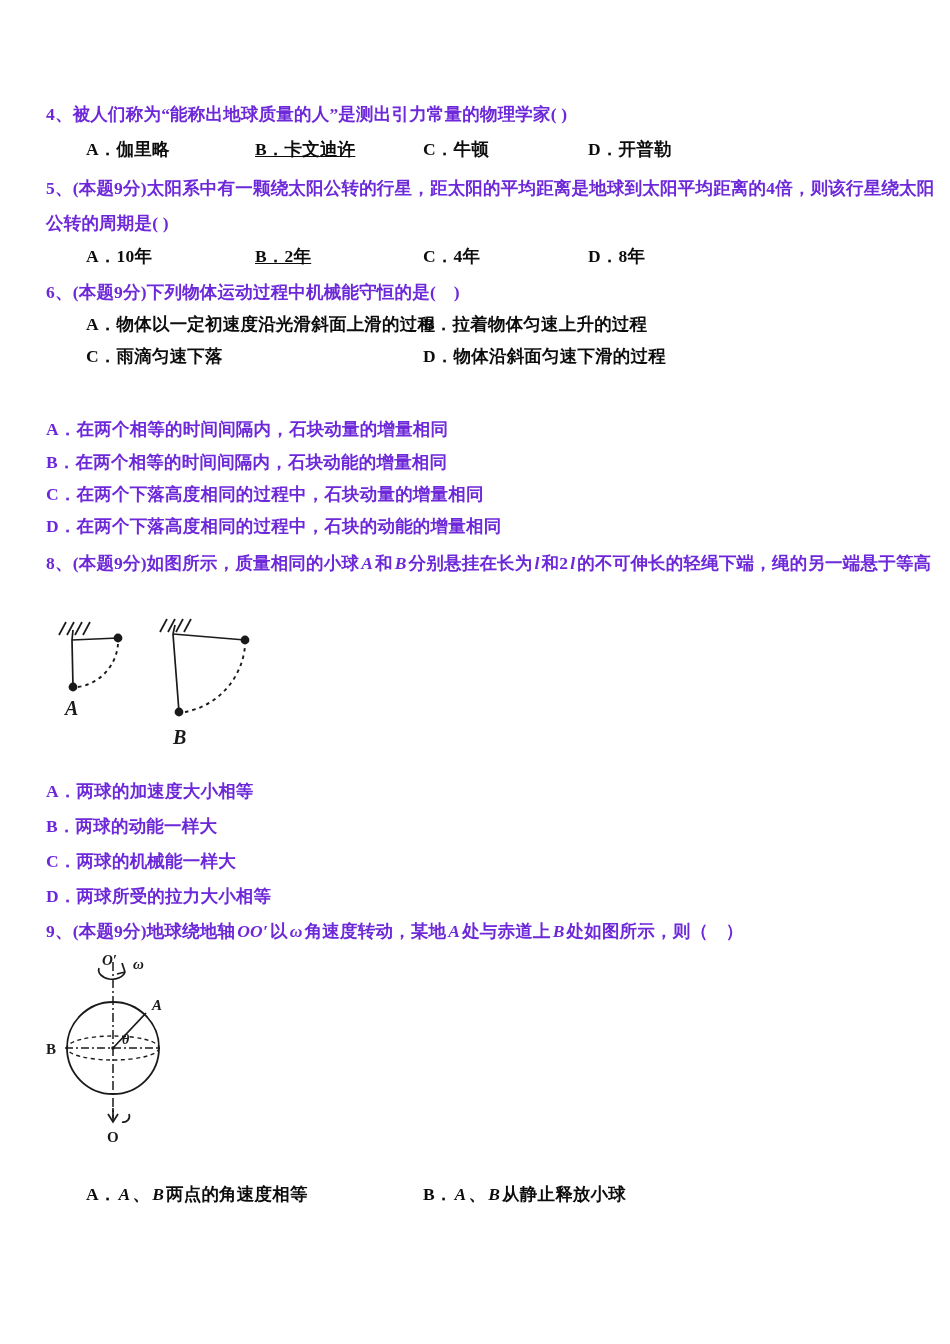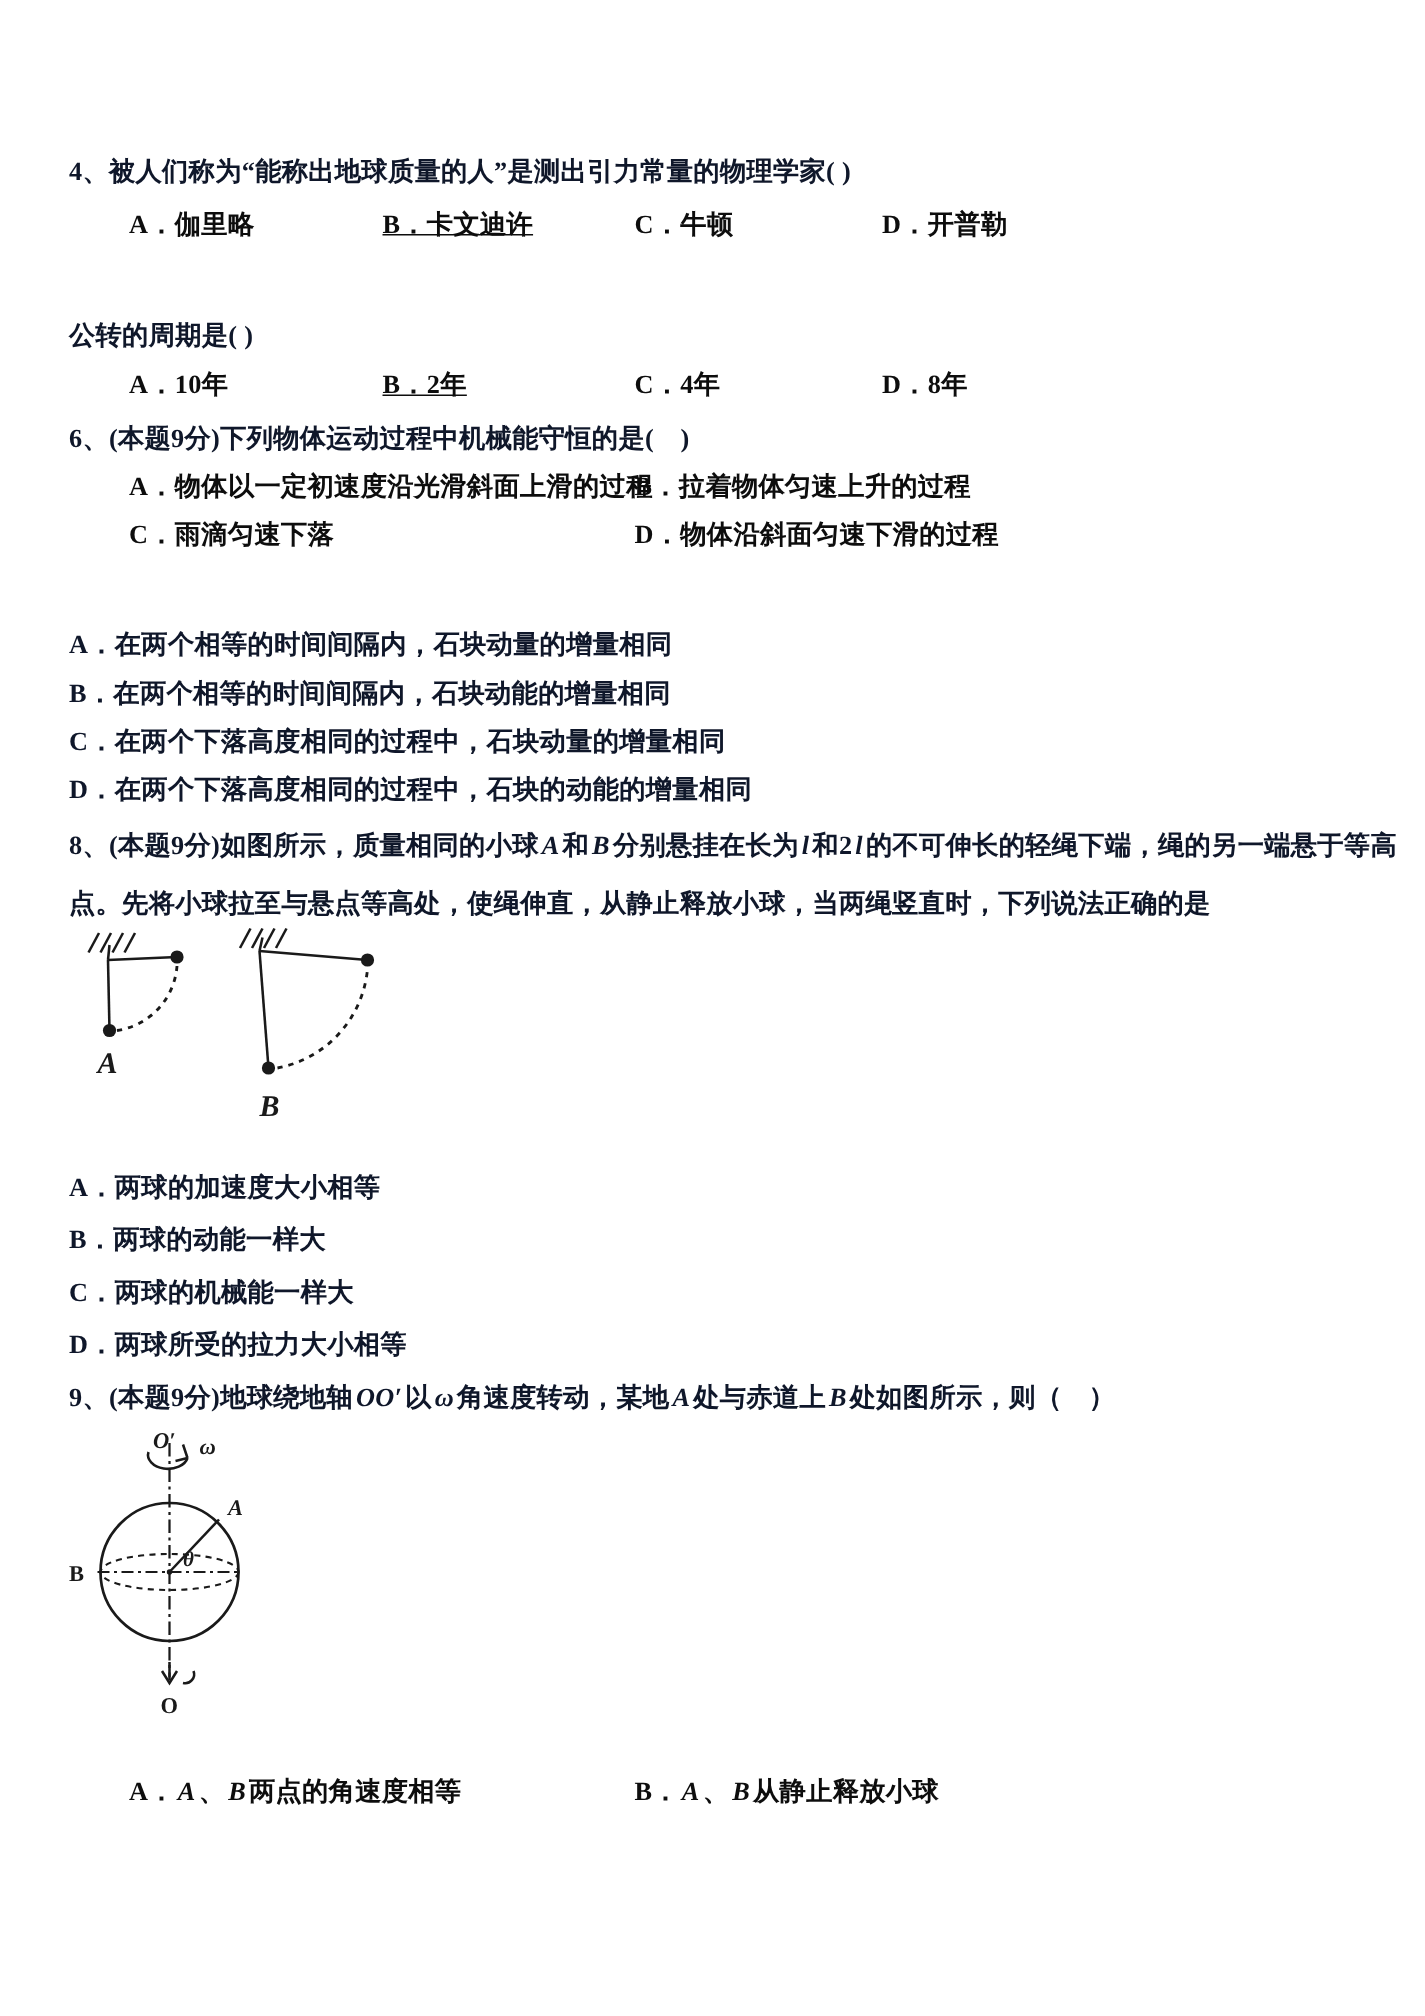--- a/index.html
+++ b/index.html
@@ -12,21 +12,21 @@
     overflow: hidden;
     font-family: "Liberation Serif", serif;
     color: #0d0d0d;
   }
   .line {
     position: absolute;
     left: 46px;
     white-space: nowrap;
     font: 700 17.5px/1.3 "Liberation Serif", serif;
     letter-spacing: 0.2px;
-    color: #0f172a;
+    color: #6d28d9;
   }
   .row {
     position: absolute;
     left: 0;
     width: 950px;
     height: 26px;
   }
   .row .opt {
     position: absolute;
     white-space: nowrap;
@@ -48,20 +48,21 @@
 <div class="page">
 
   <div class="line" style="top:103px">4、被人们称为“能称出地球质量的人”是测出引力常量的物理学家( )</div>
   <div class="row" style="top:138px">
     <span class="opt x1">A．伽里略</span>
     <span class="opt x2">B．卡文迪许</span>
     <span class="opt x3">C．牛顿</span>
     <span class="opt x4">D．开普勒</span>
   </div>
 
+  <div class="line" style="top:177px">5、(本题9分)太阳系中有一颗绕太阳公转的行星，距太阳的平均距离是地球到太阳平均距离的4倍，则该行星绕太阳</div>
   <div class="line" style="top:212px">公转的周期是( )</div>
   <div class="row" style="top:245px">
     <span class="opt x1">A．10年</span>
     <span class="opt x2">B．2年</span>
     <span class="opt x3">C．4年</span>
     <span class="opt x4">D．8年</span>
   </div>
 
   <div class="line" style="top:281px">6、(本题9分)下列物体运动过程中机械能守恒的是(　)</div>
   <div class="row" style="top:313px">
@@ -74,21 +75,20 @@
   </div>
 
   <div class="line" style="top:418px">A．在两个相等的时间间隔内，石块动量的增量相同</div>
   <div class="line" style="top:451px">B．在两个相等的时间间隔内，石块动能的增量相同</div>
   <div class="line" style="top:483px">C．在两个下落高度相同的过程中，石块动量的增量相同</div>
   <div class="line" style="top:515px">D．在两个下落高度相同的过程中，石块的动能的增量相同</div>
 
   <div class="line" style="top:552px">
     <span>8、(本题9分)如图所示，质量相同的小球</span><span class="it">A</span><span>和</span><span class="it">B</span><span>分别悬挂在长为</span><span class="it">l</span><span>和2</span><span class="it">l</span><span>的不可伸长的轻绳下端，绳的另一端悬于等高</span>
   </div>
-  <div class="line" style="top:591px">点。先将小球拉至与悬点等高处，使绳伸直，从静止释放小球，当两绳竖直时，下列说法正确的是</div>
 
   <svg class="fig" style="left:40px; top:610px;" width="240" height="150" viewBox="0 0 240 150">
     <g stroke="#1a1a1a" stroke-width="1.7" fill="none">
 
       <line x1="19" y1="25" x2="26" y2="12"></line>
       <line x1="27" y1="25" x2="34" y2="12"></line>
       <line x1="35" y1="25" x2="42" y2="12"></line>
       <line x1="43" y1="25" x2="50" y2="12"></line>
       <line x1="32" y1="30" x2="33" y2="20"></line>
 

